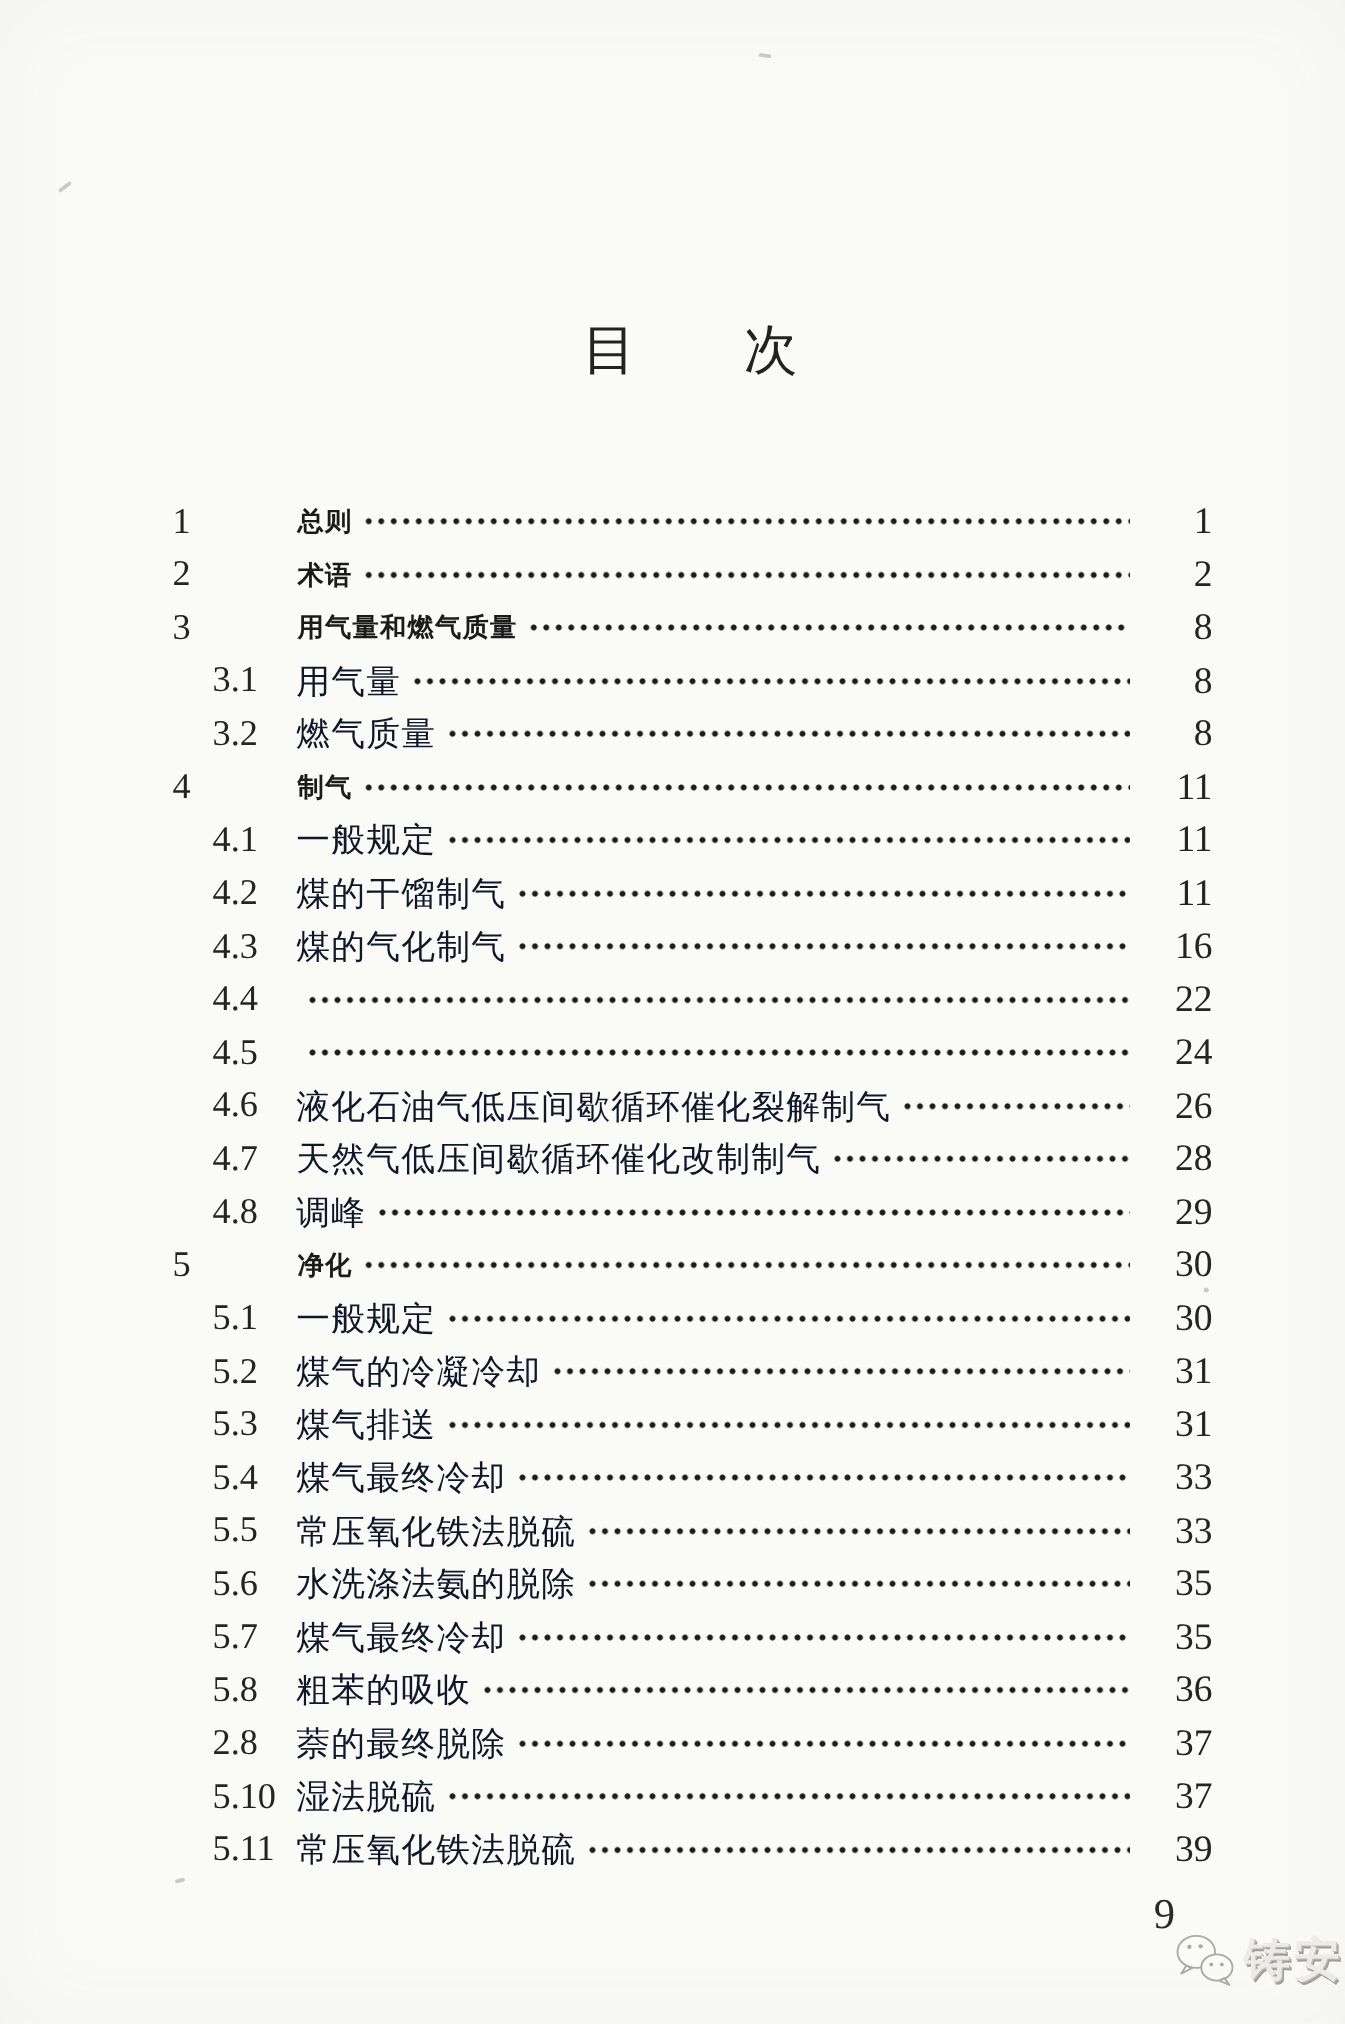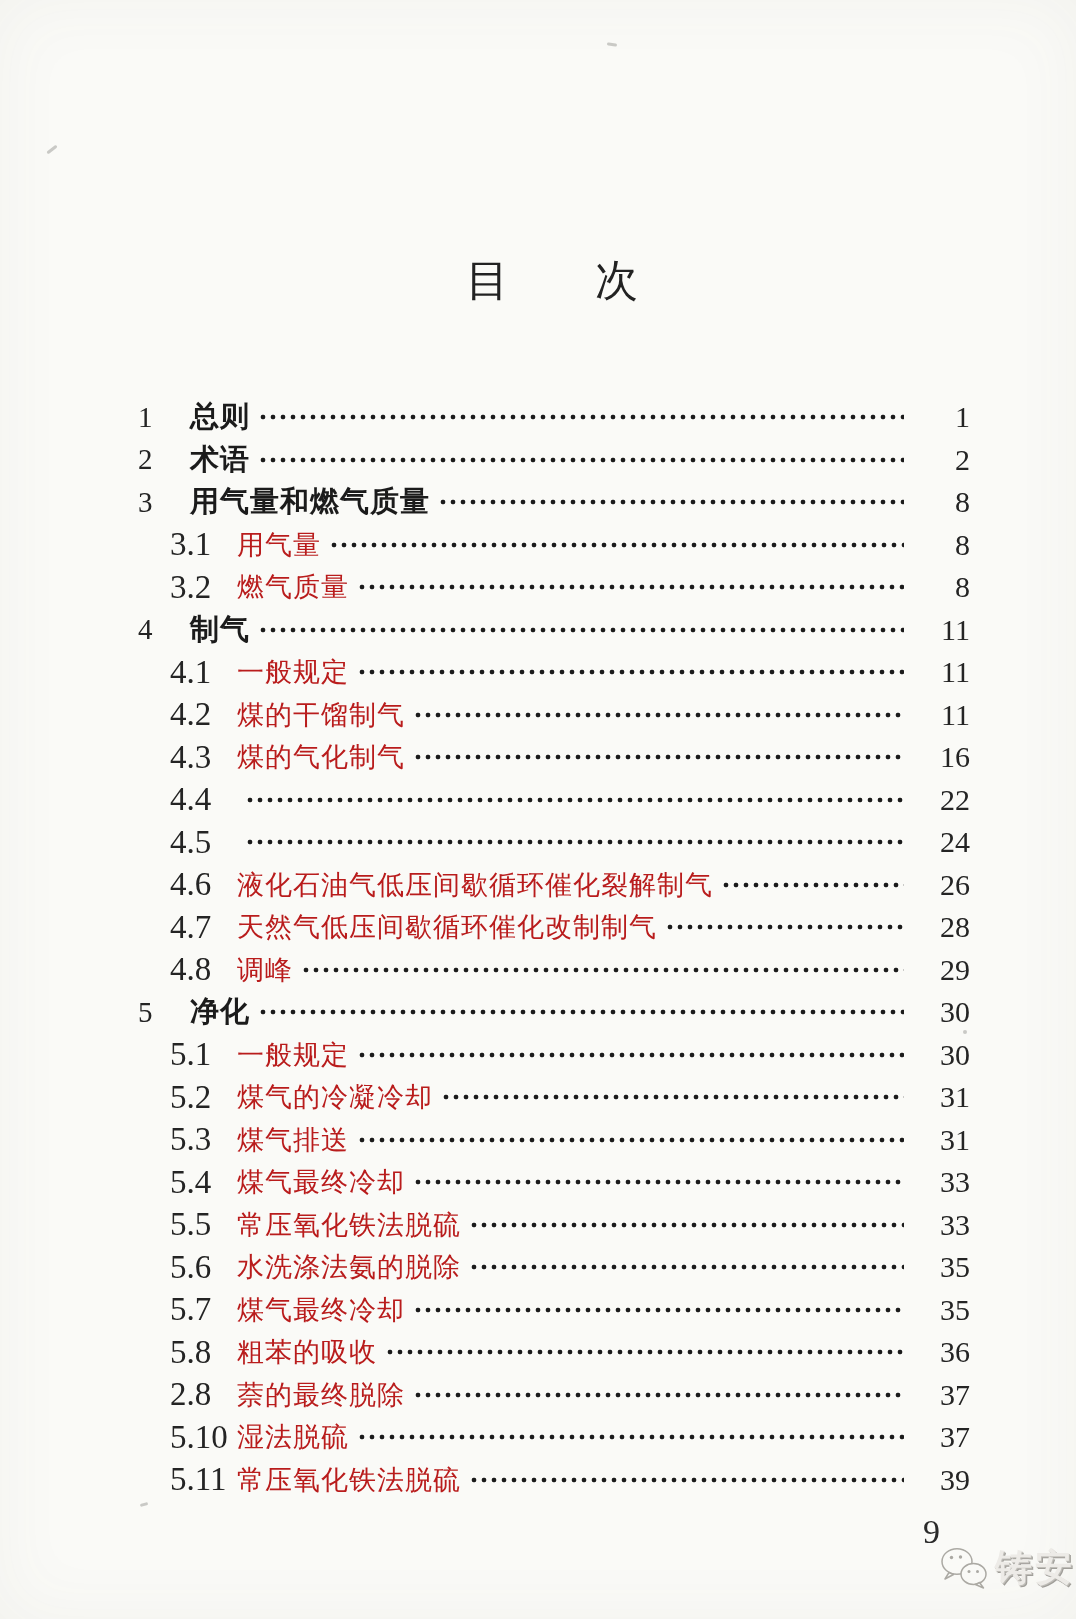--- a/index.html
+++ b/index.html
@@ -45,31 +45,32 @@
     height: 42.5px;
     box-sizing: border-box;
     padding-right: 106px;
     font-size: 27px;
     white-space: nowrap;
   }
   .toc-row.level1 { padding-left: 138px; }
   .toc-row.level2 { padding-left: 170px; }
   .toc-row .num { flex: none; color: #242424; }
   .toc-row.level1 .num { width: 52px; font-size: 29px; }
-  .toc-row.level2 .num { width: 67px; font-size: 33px; }
+  .toc-row.level2 .num { width: 67px; font-size: 29px; }
   .toc-row .label {
     flex: none;
     letter-spacing: 1px;
-    color: #b91c1c;
+    color: #0f172a;
   }
   .toc-row.level1 .label {
     font-family: "Liberation Sans", sans-serif;
     font-weight: 700;
-    font-size: 29px;
+    font-size: 21px;
     color: #1b1b1b;
+    margin-left: 48px;
   }
   .toc-row.level2 .label { font-size: 27px; }
   .toc-row .leader {
     flex: 1 1 auto;
     align-self: stretch;
     margin: 0 14px 0 8px;
     background-image: radial-gradient(circle, #1b1b1b 2px, rgba(0,0,0,0) 2.7px);
     background-size: 10px 10px;
     background-repeat: repeat-x;
     background-position: left 50%;

